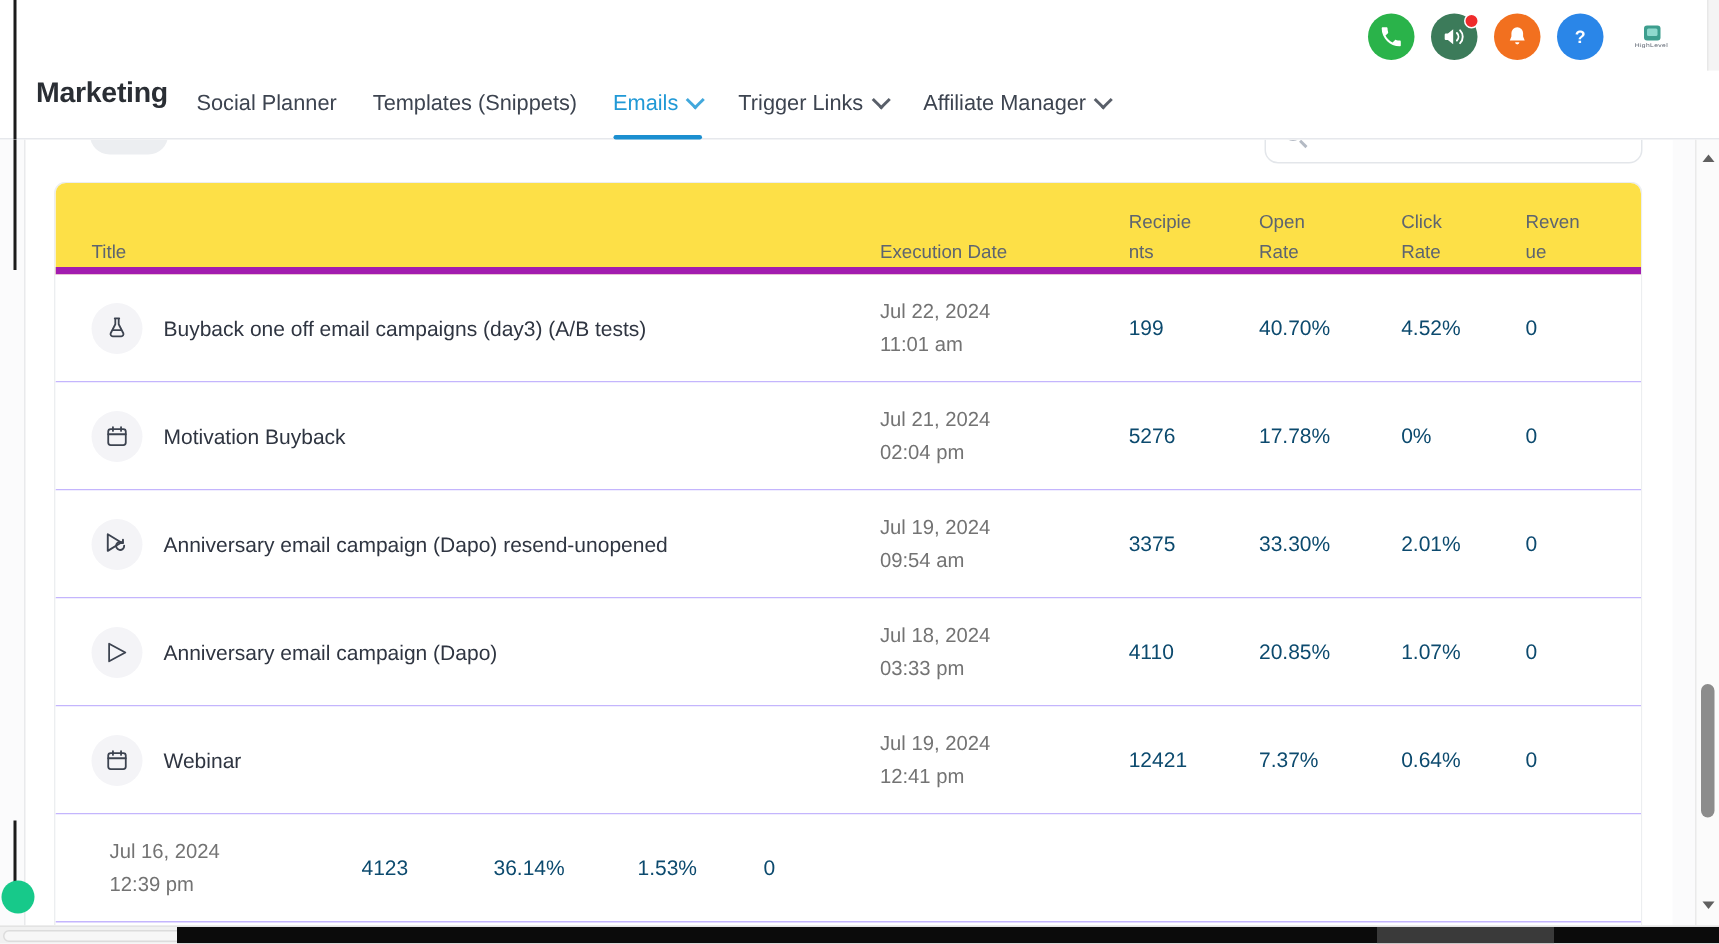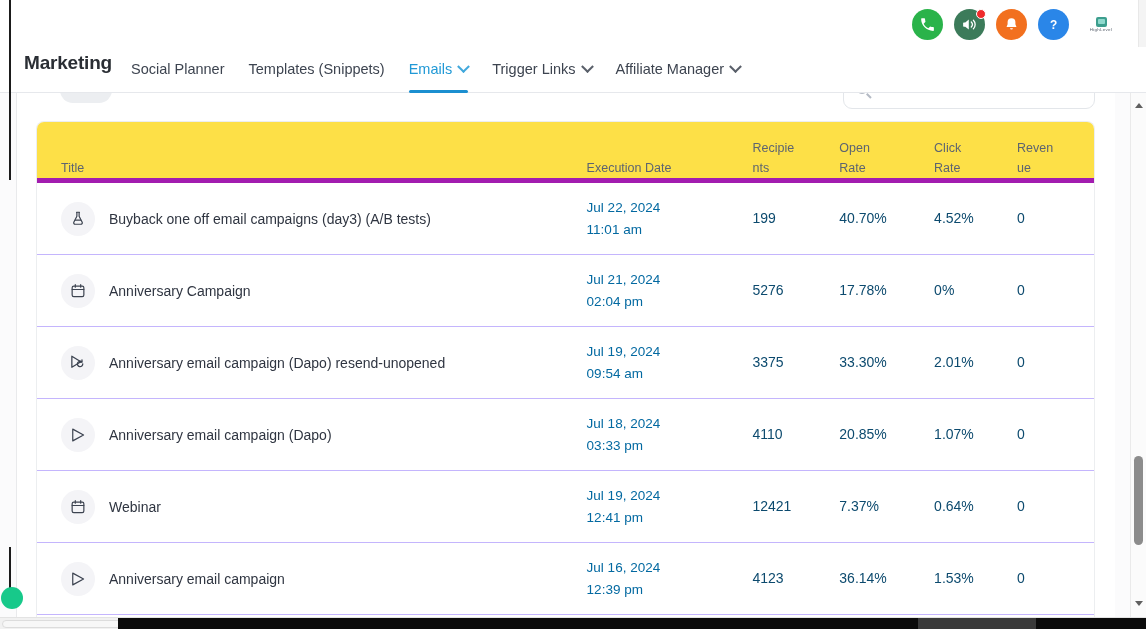--- a/index.html
+++ b/index.html
@@ -233,21 +233,21 @@
   .title-text {
     font-size: 14px;
     color: #2f3541;
     white-space: nowrap;
   }
   .cell-v {
     font-size: 14px;
     color: #0c4a6e;
     line-height: 1.62;
   }
-  .cell-date { font-size: 13.5px; color: #0369a1; line-height: 1.62; }
+  .cell-date { font-size: 13.5px; color: #737373; line-height: 1.62; }
 
   .open-val { max-width: 52px; }
 
   
   .vscroll {
     position: absolute;
     right: 0; top: 93px; bottom: 12px;
     width: 16px;
     background: #fbfbfb;
     border-left: 1px solid #eaeaea;
@@ -469,21 +469,21 @@
               <div class="c-rev"><span class="cell-v">0</span></div>
             </div>
             <div class="tr">
               <div class="c-title">
                 <span class="icon-wrap">
                   <svg width="18" height="18" viewBox="0 0 24 24">
                     <rect x="4.2" y="5.4" width="15.6" height="14.2" rx="2.2" stroke="#3c4350" stroke-width="1.6" fill="none" stroke-linecap="round" stroke-linejoin="round"></rect>
                     <path d="M4.2 10h15.6M8.4 3.6v3.4M15.6 3.6v3.4" stroke="#3c4350" stroke-width="1.6" fill="none" stroke-linecap="round" stroke-linejoin="round"></path>
                   </svg>
                 </span>
-                <span class="title-text">Anniversary Campaign</span>
+                <span class="title-text">Motivation Buyback</span>
               </div>
               <div class="c-date">
                 <div class="cell-date">Jul 21, 2024</div>
                 <div class="cell-date">02:04 pm</div>
               </div>
               <div class="c-recip"><span class="cell-v">5276</span></div>
               <div class="c-open"><span class="cell-v open-val" style="display:inline-block">17.78%</span></div>
               <div class="c-click"><span class="cell-v">0%</span></div>
               <div class="c-rev"><span class="cell-v">0</span></div>
             </div>
@@ -538,28 +538,20 @@
               <div class="c-date">
                 <div class="cell-date">Jul 19, 2024</div>
                 <div class="cell-date">12:41 pm</div>
               </div>
               <div class="c-recip"><span class="cell-v">12421</span></div>
               <div class="c-open"><span class="cell-v open-val" style="display:inline-block">7.37%</span></div>
               <div class="c-click"><span class="cell-v">0.64%</span></div>
               <div class="c-rev"><span class="cell-v">0</span></div>
             </div>
             <div class="tr">
-              <div class="c-title">
-                <span class="icon-wrap">
-                  <svg width="18" height="18" viewBox="0 0 24 24">
-                    <path d="M5 4.2 19.4 12 5 19.8z" stroke="#3c4350" stroke-width="1.6" fill="none" stroke-linecap="round" stroke-linejoin="round"></path>
-                  </svg>
-                </span>
-                <span class="title-text">Anniversary email campaign</span>
-              </div>
               <div class="c-date">
                 <div class="cell-date">Jul 16, 2024</div>
                 <div class="cell-date">12:39 pm</div>
               </div>
               <div class="c-recip"><span class="cell-v">4123</span></div>
               <div class="c-open"><span class="cell-v open-val" style="display:inline-block">36.14%</span></div>
               <div class="c-click"><span class="cell-v">1.53%</span></div>
               <div class="c-rev"><span class="cell-v">0</span></div>
             </div>
           </div>

